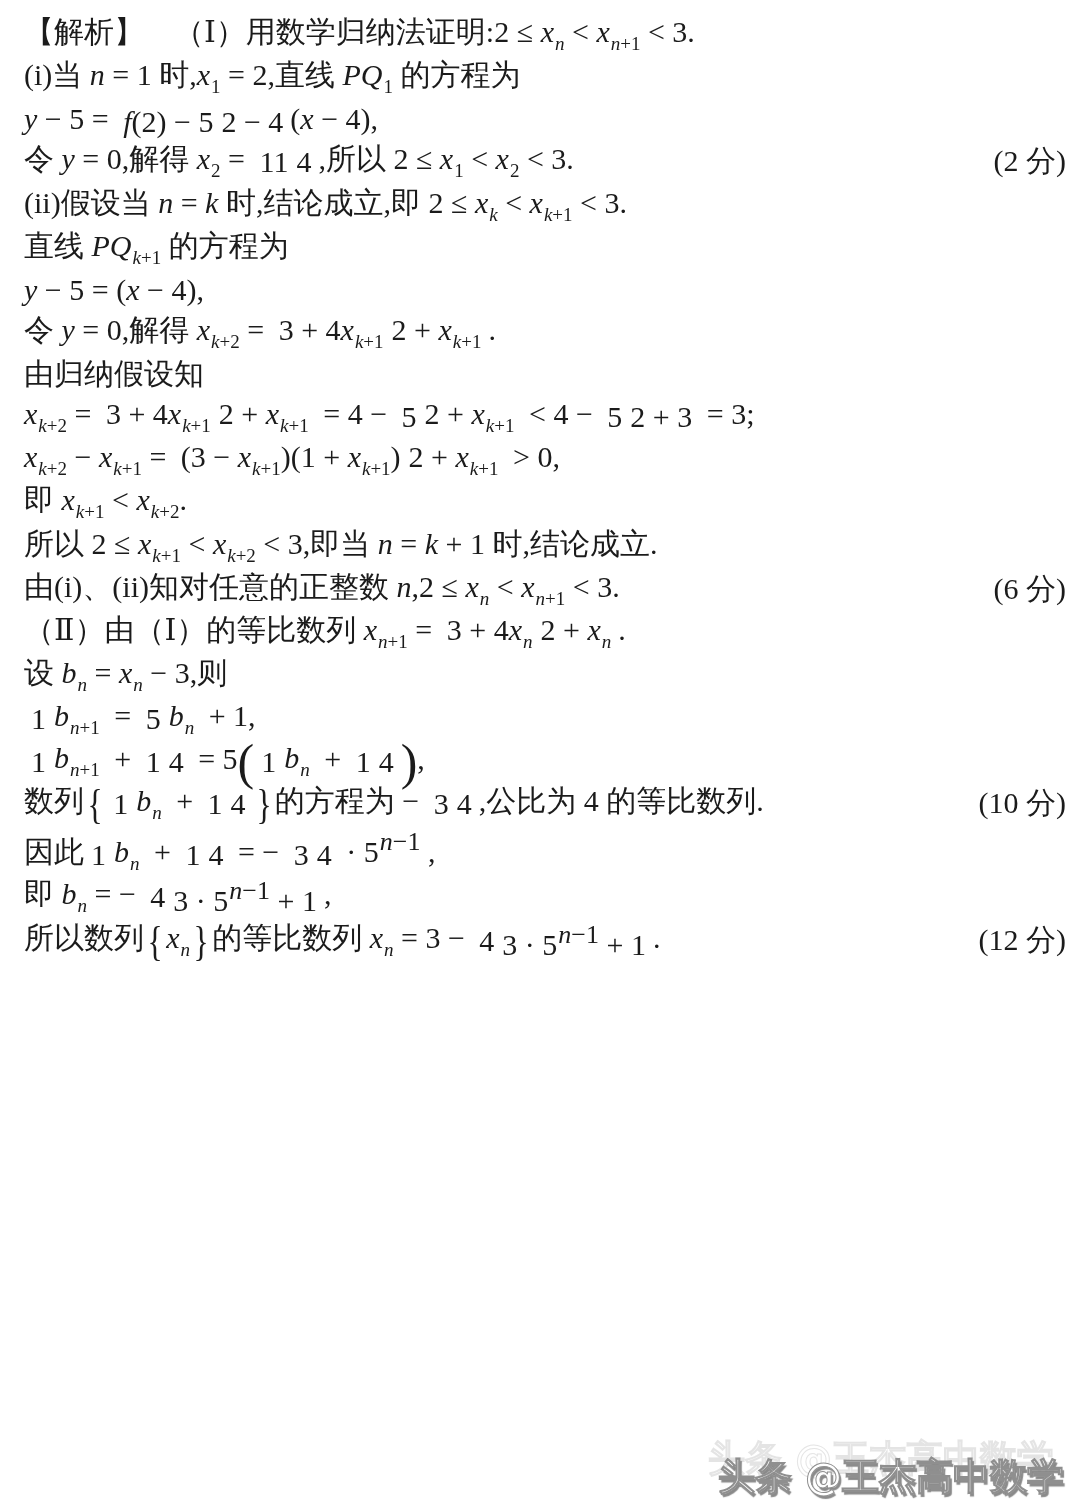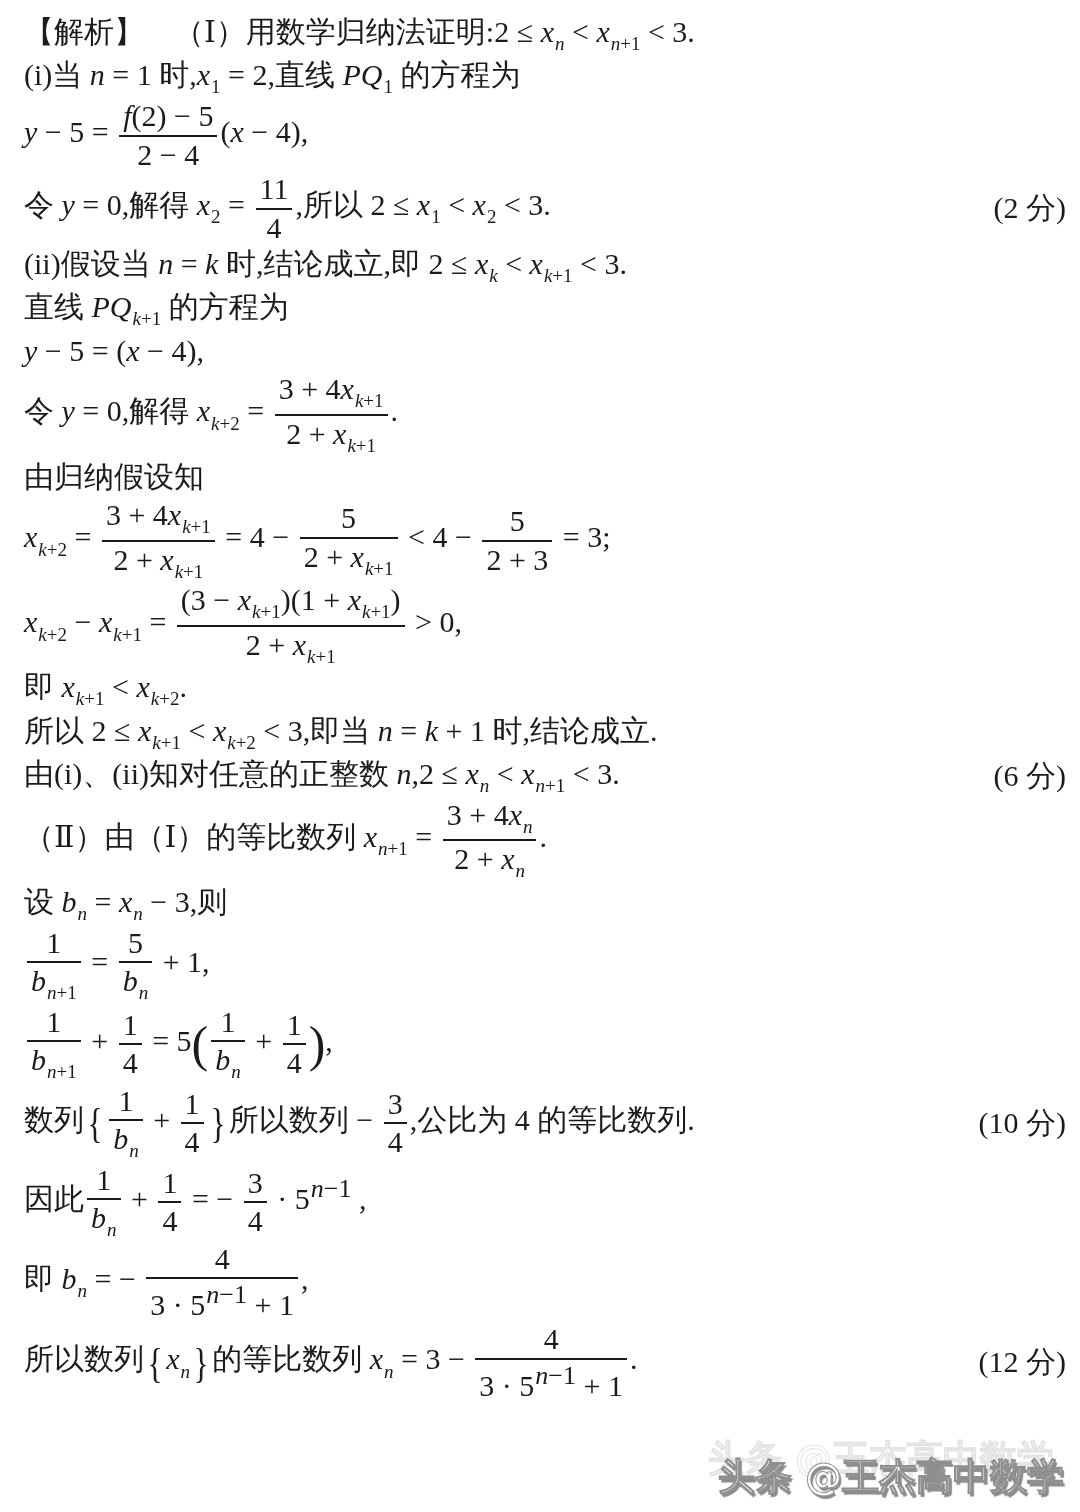--- a/index.html
+++ b/index.html
@@ -12,21 +12,21 @@
     width:1080px;height:1512px;
     padding:12px 14px 0 24px;
     color:#1b1b1b;font-size:30px;
   }
   .line{display:flex;align-items:center;margin-top:2px;min-height:39px;}
   .math{flex:1;line-height:1.22;}
   .score{margin-left:6px;white-space:nowrap;}
   .v{font-style:italic;}
   .bold{font-weight:400;}
   .frac{
-    display:inline-flex;flex-direction:column;align-items:center;
+    display:inline-flex;flex-direction:row;align-items:center;
     vertical-align:middle;text-align:left;margin:0 3px;
   }
   .frac .num,.frac .den{padding:0 4px;line-height:1.08;white-space:nowrap;}
   .fbar{align-self:stretch;height:2px;background:#1b1b1b;margin:2px 0;}
   .ss{display:inline-block;white-space:nowrap;}
   .sub{font-size:19px;vertical-align:-8px;margin-left:1px;}
   .sup{font-size:26px;vertical-align:12px;margin-left:1px;}
   .big{font-size:50px;line-height:0;vertical-align:middle;font-weight:400;}
   .brace{
     display:inline-block;font-size:42px;line-height:0;vertical-align:middle;
@@ -166,21 +166,21 @@
     </div>
   <div class="line">
     <span class="math"><span class="">数列</span><span class="brace">{</span><span class="frac">
           <span class="num"><span class="">1</span></span>
           <span class="fbar"></span>
           <span class="den"><span class="v">b</span><span class="ss sub"><span class="v">n</span></span></span>
         </span><span class=""> + </span><span class="frac">
           <span class="num"><span class="">1</span></span>
           <span class="fbar"></span>
           <span class="den"><span class="">4</span></span>
-        </span><span class="brace">}</span><span class="">所以数列 − </span><span class="frac">
+        </span><span class="brace">}</span><span class="">的方程为 − </span><span class="frac">
           <span class="num"><span class="">3</span></span>
           <span class="fbar"></span>
           <span class="den"><span class="">4</span></span>
         </span><span class="">,公比为 4 的等比数列.</span></span>
     <span class="score">(10 分)</span>
   </div>
   <div class="line">
       <span class="math"><span class="">因此</span><span class="frac">
           <span class="num"><span class="">1</span></span>
           <span class="fbar"></span>

